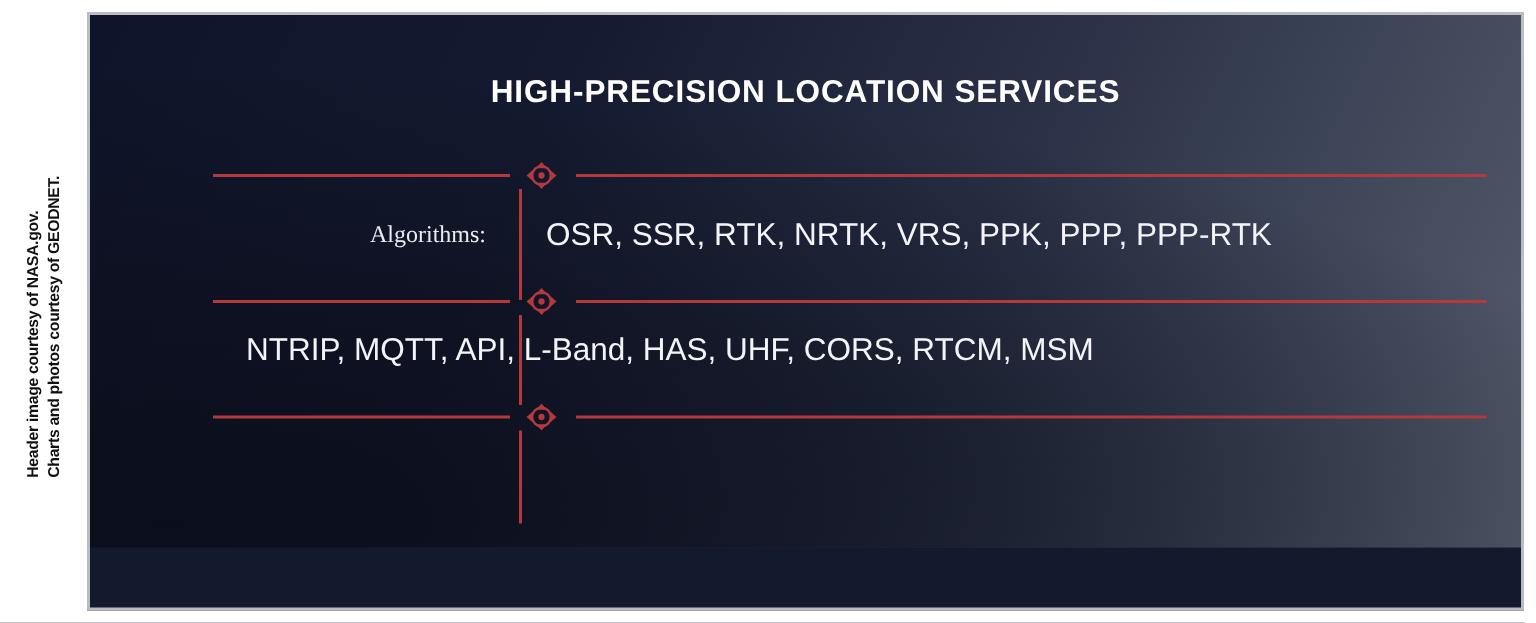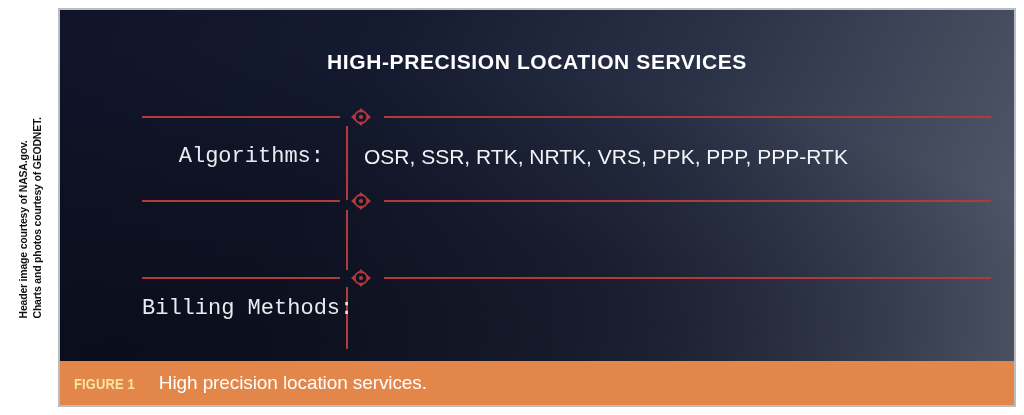--- a/index.html
+++ b/index.html
@@ -126,22 +126,22 @@
     right: 23px;
     display: flex;
     align-items: flex-start;
   }
   .row-label {
     width: 200px;
     text-align: right;
     padding-right: 18px;
     box-sizing: border-box;
     color: #e9ebf0;
-    font-family: Liberation Mono, monospace;
-    font-size: 22px;
+    font-family: Liberation Serif, serif;
+    font-size: 16px;
     line-height: 22px;
     white-space: nowrap;
   }
   .row-value {
     flex: 1;
     padding-left: 22px;
     color: #f2f4f8;
     font-family: "Liberation Sans", sans-serif;
     font-size: 21px;
     line-height: 22px;
@@ -231,44 +231,40 @@
             <polygon points="19,18 22.6,13.8 15.4,13.8" fill="#b4393c"></polygon>
             <polygon points="9,9 13.2,5.4 13.2,12.6" fill="#b4393c"></polygon>
             <polygon points="29,9 24.8,5.4 24.8,12.6" fill="#b4393c"></polygon>
           </svg>
         </div>
       </div>
 
       <div class="v-connector" style="top: 200px; height: 60px;"></div>
 
       <div class="row" style="top: 213px;">
+        <div class="row-value">NTRIP, MQTT, API, L-Band, HAS, UHF, CORS, RTCM, MSM</div>
       </div>
 
       <div class="divider" style="top: 259px;">
         <div class="seg seg-left"></div>
         <div class="seg seg-right"></div>
         <div class="node-icon">
           <svg viewBox="0 0 38 18" xmlns="http://www.w3.org/2000/svg">
             <circle cx="19" cy="9" r="6.2" fill="none" stroke="#b4393c" stroke-width="1.6"></circle>
             <circle cx="19" cy="9" r="2.1" fill="#b4393c"></circle>
             <polygon points="19,0 22.6,4.2 15.4,4.2" fill="#b4393c"></polygon>
             <polygon points="19,18 22.6,13.8 15.4,13.8" fill="#b4393c"></polygon>
             <polygon points="9,9 13.2,5.4 13.2,12.6" fill="#b4393c"></polygon>
             <polygon points="29,9 24.8,5.4 24.8,12.6" fill="#b4393c"></polygon>
           </svg>
         </div>
       </div>
 
       <div class="v-connector" style="top: 277px; height: 62px;"></div>
 
       <div class="row" style="top: 288px;">
-        <div class="row-label">Billing Methods:</div>
       </div>
 
     </div>
 
-    <div class="caption-bar">
-      <span class="caption-tag">FIGURE 1</span>
-      <span class="caption-text">High precision location services.</span>
-    </div>
 
   </div>
 </div>
 
 </body></html>

